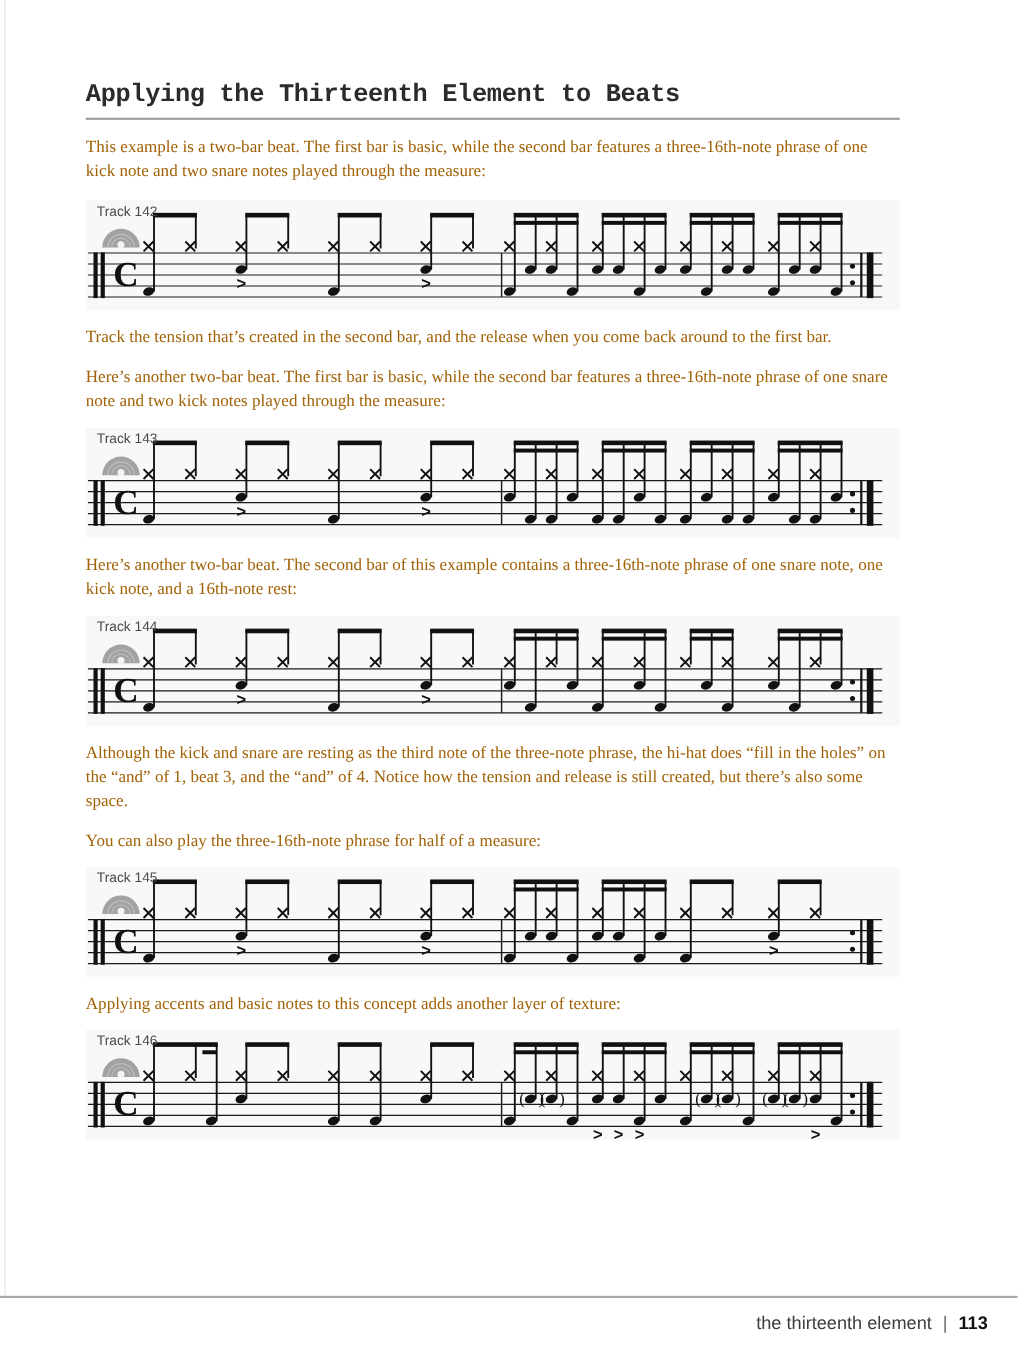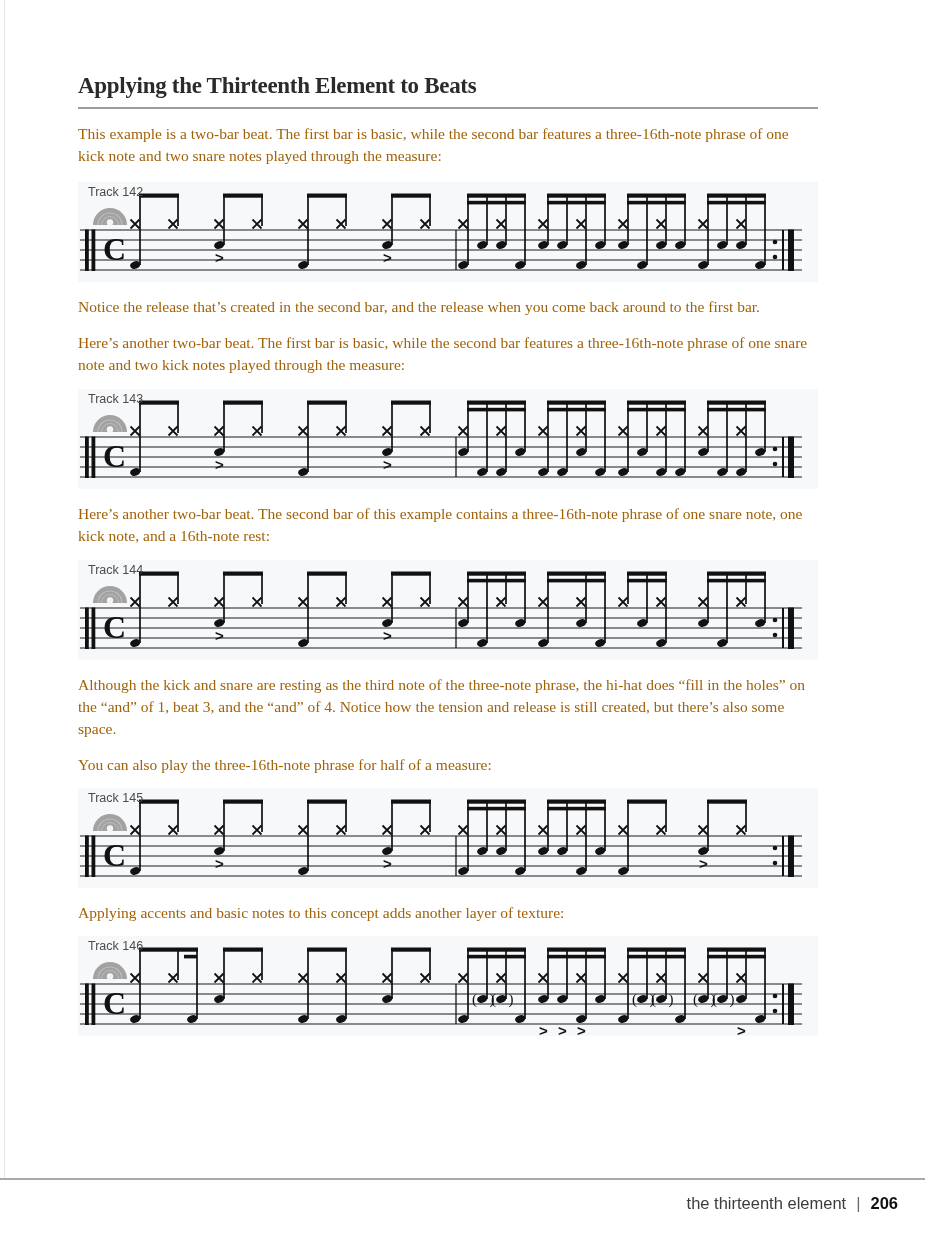--- a/index.html
+++ b/index.html
@@ -2,21 +2,21 @@
 <html><head>
 <meta charset="utf-8">
 <style>
   html,body{margin:0;padding:0;}
   body{width:925px;height:1233px;background:#ffffff;position:relative;overflow:hidden;
        font-family:"Liberation Sans",sans-serif;}
   .page{position:absolute;inset:0;}
   .page::before{content:'';position:absolute;left:4px;top:0;height:1178px;border-left:1px solid #e4e4e4;}
   .content{position:relative;margin-left:78px;width:740px;}
   h1{margin:0;padding-top:73px;font-size:23px;font-weight:700;color:#2b2b2b;
-     font-family:Liberation Serif, serif;letter-spacing:-0.3px;}
+     font-family:Liberation Mono, monospace;letter-spacing:-0.3px;}
   hr.title-rule{margin:8px 0 0;border:none;border-top:2px solid #9e9e9e;}
   p.body{font-family:"Liberation Serif",serif;font-size:15.5px;line-height:22px;color:#a16207;
          margin:14px 0 0;}
   .mt24{margin-top:24px}.mt15{margin-top:15px}.mt16{margin-top:16px}.mt17{margin-top:17px}.mt18{margin-top:18px}
   .strip{position:relative;height:100px;background:#f6f8fa;margin-top:13px;}
   .sm15{margin-top:15px}.sm12{margin-top:12px}
   .tl{position:absolute;top:3px;left:10px;font-size:12.5px;color:#4a4a4a;}
   .cd{position:absolute;top:21px;left:13px;line-height:0;}
   .score{position:absolute;left:0;top:0;width:740px;height:100px;}
   .footer-rule{position:absolute;left:0;right:0;top:1178px;border-top:2px solid #a9a9a9;}
@@ -128,21 +128,21 @@
       <span class="cd">
         <svg width="38" height="24" viewBox="0 0 38 24">
             <path d="M2 22 A17 17 0 0 1 36 22 Z" fill="#a2a2a2"></path>
             <path d="M7 22 A12 12 0 0 1 31 22" fill="none" stroke="#bcbcbc" stroke-width="1.2"></path>
             <path d="M10.5 22 A8.5 8.5 0 0 1 27.5 22" fill="none" stroke="#bcbcbc" stroke-width="1"></path>
             <circle cx="19" cy="19.5" r="3.2" fill="#f4f4f4"></circle>
           </svg>
       </span>
     </section>
 
-    <p class="body">Notice the release that’s created in the second bar, and the release when you come back around to the first bar.</p>
+    <p class="body">Track the tension that’s created in the second bar, and the release when you come back around to the first bar.</p>
     <p class="body mt15">Here’s another two-bar beat.  The first bar is basic, while the second bar features a three-16th-note phrase of one snare note and two kick notes played through the measure:</p>
 
     <section class="strip">
       <svg class="score" viewBox="0 0 740 100">
           <line x1="2" y1="48" x2="724" y2="48" stroke="#1a1a1a" stroke-width="1.1"></line>
           <line x1="2" y1="58" x2="724" y2="58" stroke="#1a1a1a" stroke-width="1.1"></line>
           <line x1="2" y1="68" x2="724" y2="68" stroke="#1a1a1a" stroke-width="1.1"></line>
           <line x1="2" y1="78" x2="724" y2="78" stroke="#1a1a1a" stroke-width="1.1"></line>
           <line x1="2" y1="88" x2="724" y2="88" stroke="#1a1a1a" stroke-width="1.1"></line>
           <rect x="7" y="47.5" width="3.8" height="41.5" fill="#111"></rect>
@@ -545,15 +545,15 @@
             <path d="M7 22 A12 12 0 0 1 31 22" fill="none" stroke="#bcbcbc" stroke-width="1.2"></path>
             <path d="M10.5 22 A8.5 8.5 0 0 1 27.5 22" fill="none" stroke="#bcbcbc" stroke-width="1"></path>
             <circle cx="19" cy="19.5" r="3.2" fill="#f4f4f4"></circle>
           </svg>
       </span>
     </section>
   </div>
 
   <div class="footer-rule"></div>
   <div class="footer">
-    <span>the thirteenth element</span><span class="sep">|</span><span class="pn">206</span>
+    <span>the thirteenth element</span><span class="sep">|</span><span class="pn">113</span>
   </div>
 </div>
 
 </body></html>

